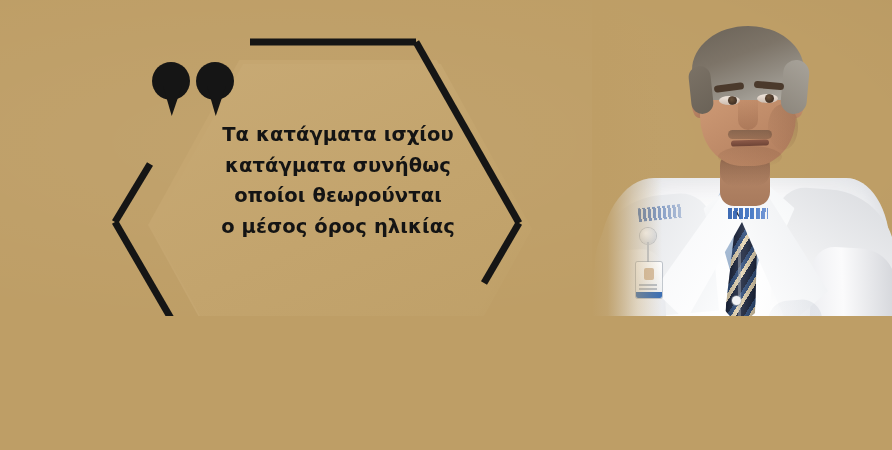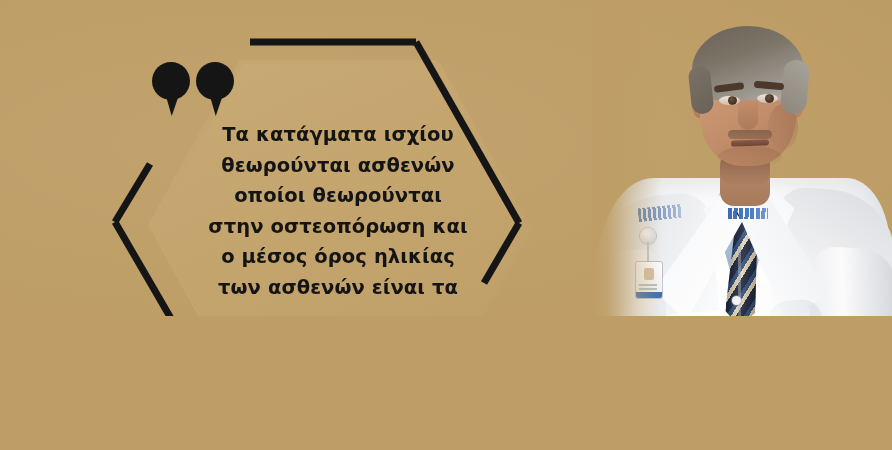--- a/index.html
+++ b/index.html
@@ -219,25 +219,23 @@
       <span class="ball"></span>
       <span class="tail"></span>
     </span><span class="qmark">
       <span class="ball"></span>
       <span class="tail"></span>
     </span>
   </div>
 
   <div class="quote-text">
     <span class="ln">Τα κατάγματα ισχίου</span>
-    <span class="ln">θεωρούνται ασθενών</span>
+    <span class="ln">κατάγματα συνήθως</span>
     <span class="ln">οποίοι θεωρούνται</span>
-    <span class="ln">στην οστεοπόρωση και</span>
     <span class="ln">ο μέσος όρος ηλικίας</span>
-    <span class="ln">των ασθενών είναι τα</span>
   </div>
 
   <div class="quote quote-close">
     <span class="qmark inv">
       <span class="ball"></span>
       <span class="tail"></span>
     </span><span class="qmark inv">
       <span class="ball"></span>
       <span class="tail"></span>
     </span>

